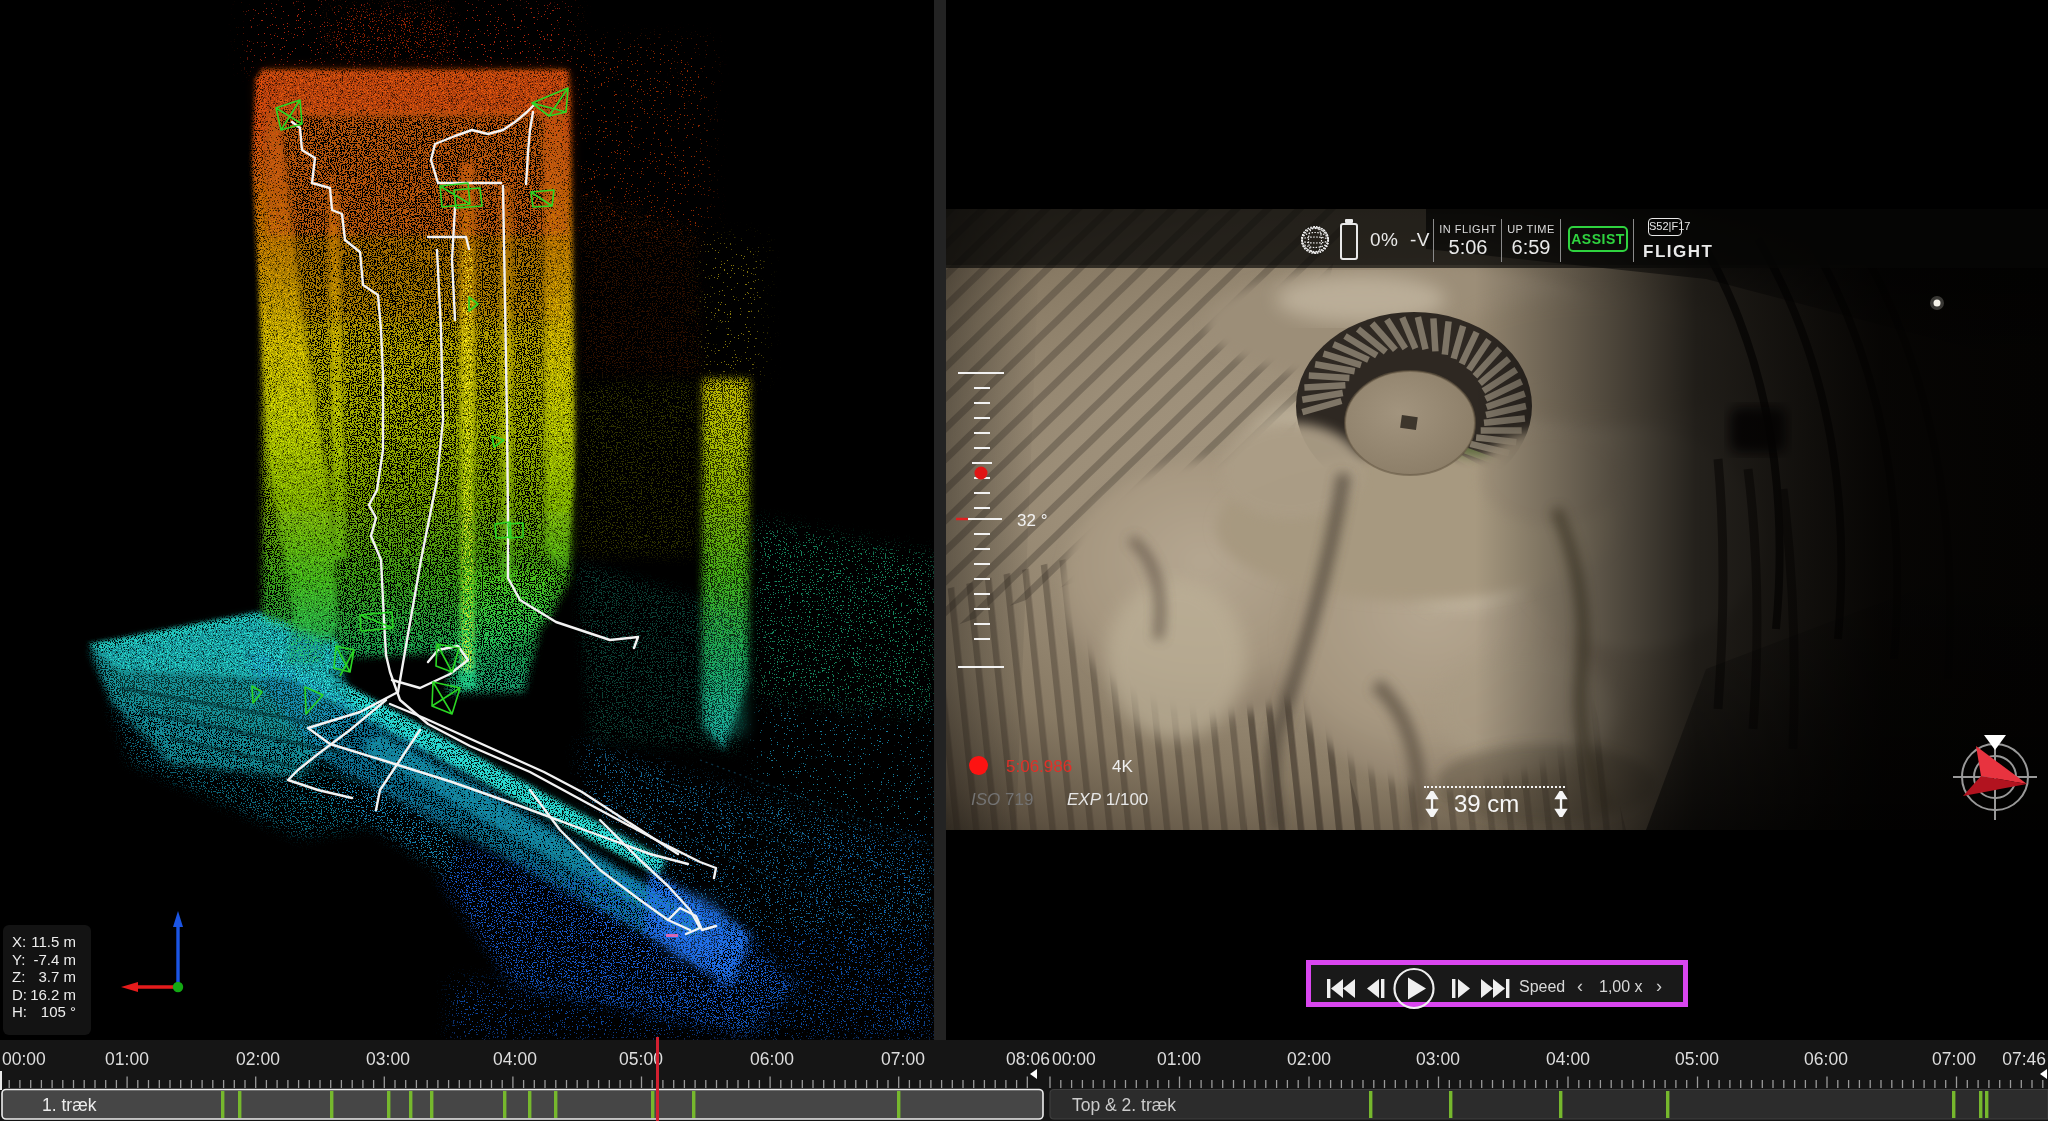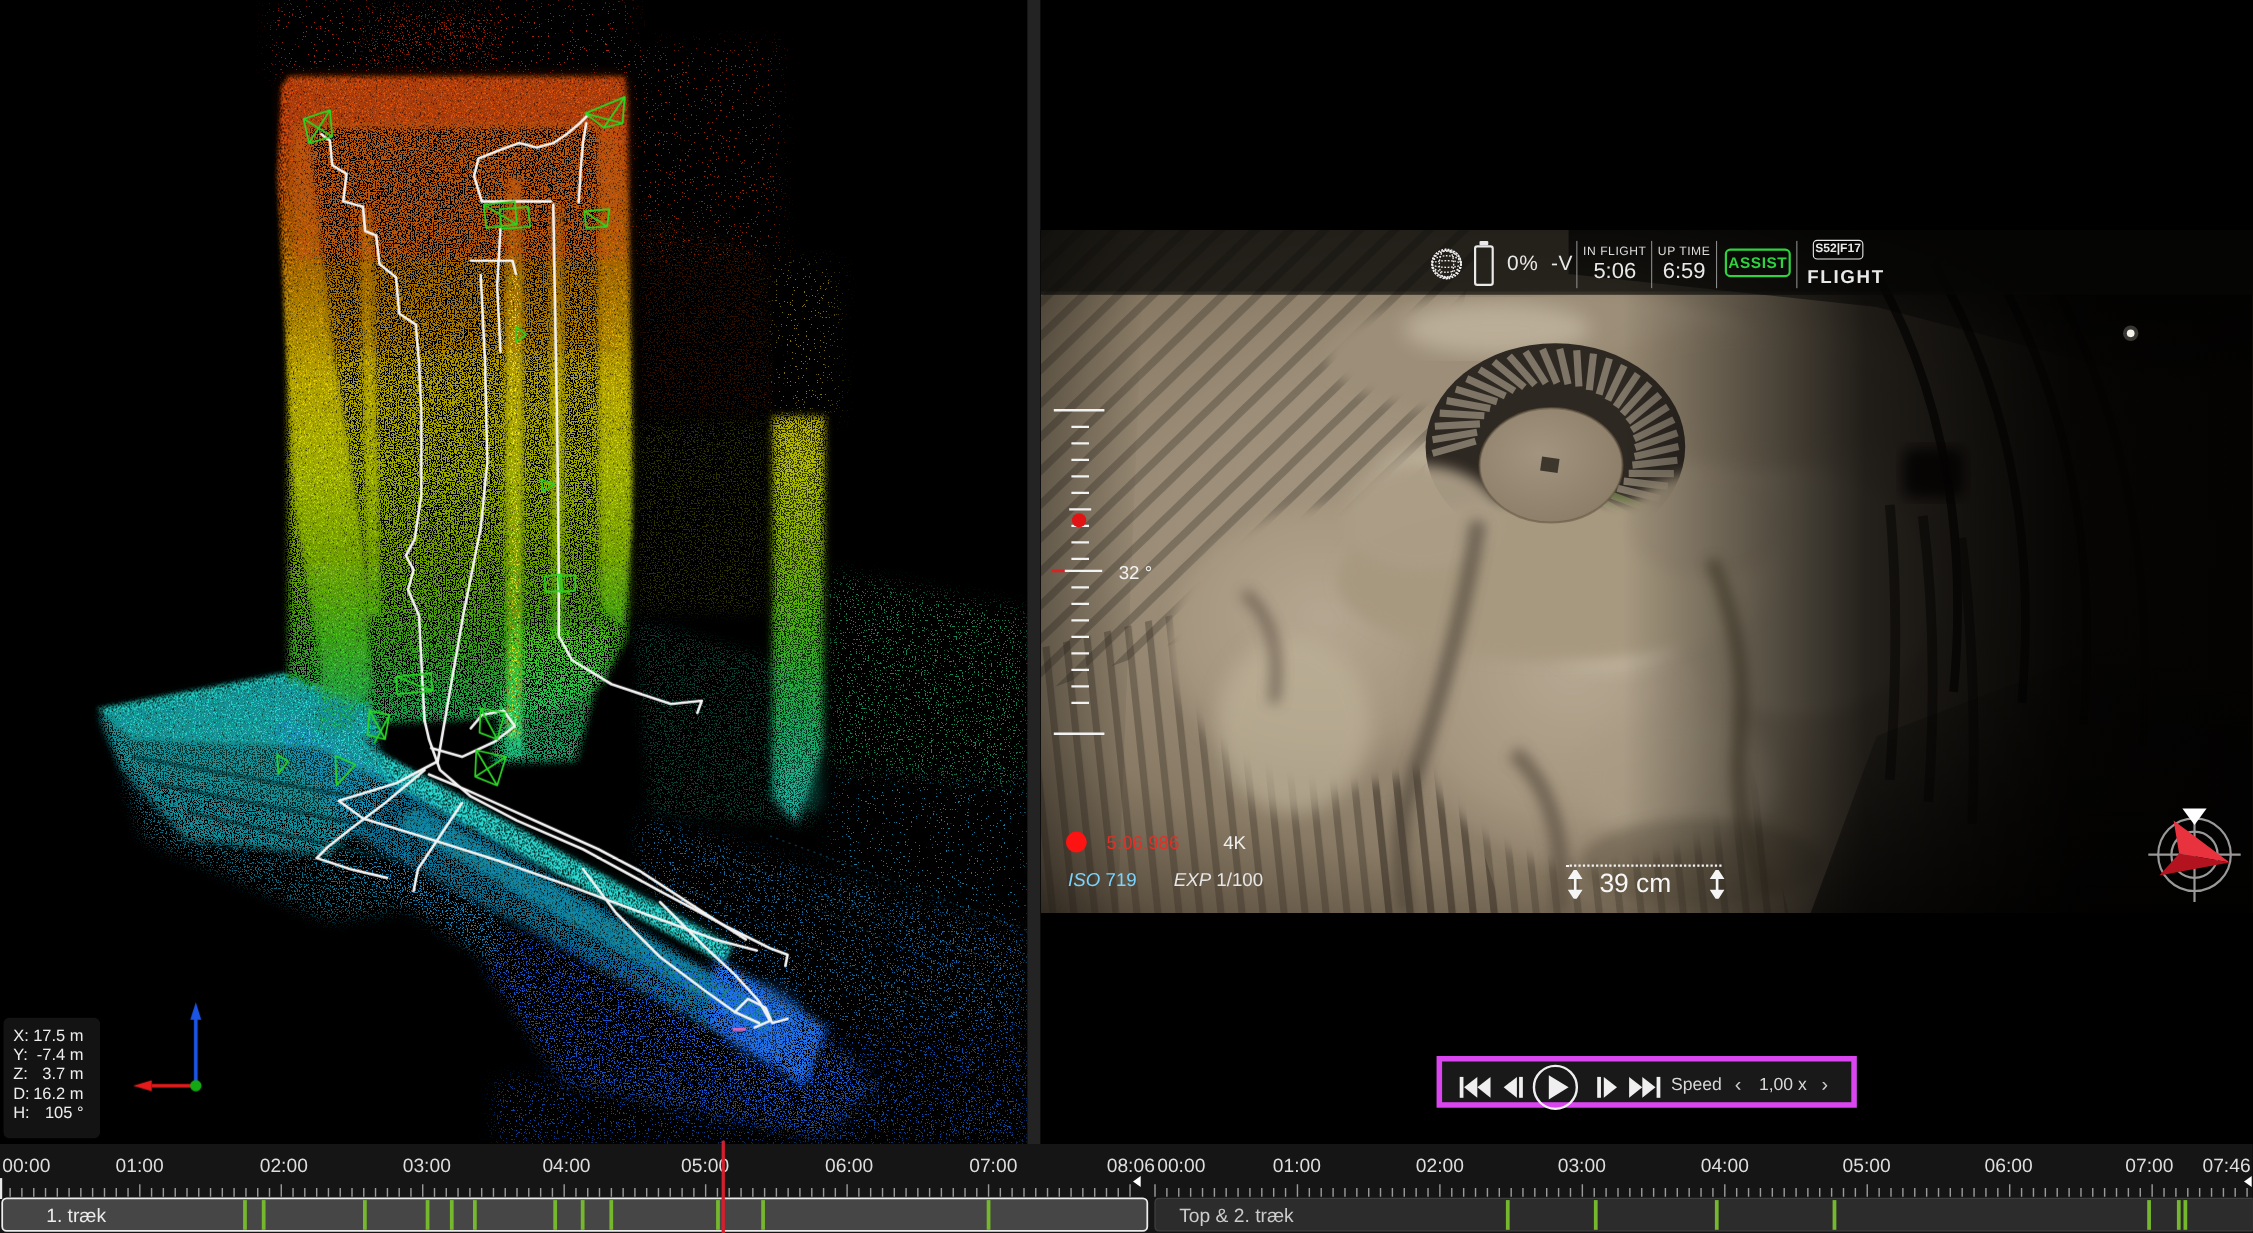--- a/index.html
+++ b/index.html
@@ -220,21 +220,21 @@
         <line x1="178" y1="987" x2="138" y2="987" stroke="#e51b1b" stroke-width="3.4"></line>
         <polygon points="138,982 138,992 121,987" fill="#e51b1b"></polygon>
         <line x1="178" y1="987" x2="178" y2="927" stroke="#1b55e5" stroke-width="3.4"></line>
         <polygon points="173,927 183,927 178,911" fill="#1b55e5"></polygon>
         <circle cx="178" cy="987" r="5.2" fill="#13a913"></circle>
       </g>
     </svg>
 
     
     <div class="abs" style="left:3px;top:925px;width:88px;height:110px;background:rgba(20,20,20,0.93);border-radius:6px;color:#ededed;font-size:15px;line-height:17.5px;padding:8px 15px 0 9px;">
-      <div>X: <span style="float:right">17.5 m</span></div>
+      <div>X: <span style="float:right">11.5 m</span></div>
       <div>Y: <span style="float:right">-7.4 m</span></div>
       <div>Z: <span style="float:right">3.7 m</span></div>
       <div>D: <span style="float:right">16.2 m</span></div>
       <div>H: <span style="float:right">105 °</span></div>
     </div>
   </div>
 
   <div class="abs" style="left:934px;top:0;width:12px;height:1040px;background:#232323;"></div>
 
   <div class="abs" id="rightpanel" style="left:946px;top:0;width:1102px;height:1040px;background:#000;overflow:hidden;">
@@ -433,21 +433,21 @@
         <div style="font-size:20px;margin-top:1px;">5:06</div>
       </div>
 
       <div class="abs" style="left:558px;top:14px;width:54px;text-align:center;">
         <div style="font-size:11px;color:#dcdcdc;letter-spacing:0.5px;">UP TIME</div>
         <div style="font-size:20px;margin-top:1px;">6:59</div>
       </div>
 
       <div class="abs" style="left:622px;top:17px;width:60px;height:26px;border:2px solid #2fd33f;border-radius:5px;color:#2fd33f;font-weight:bold;font-size:14px;letter-spacing:0.5px;text-align:center;line-height:23px;">ASSIST</div>
 
-      <div class="abs" style="left:702px;top:9px;width:46px;height:18px;border:1.5px solid #e9e9e9;border-radius:4px;font-size:11px;font-weight:bold;text-align:center;line-height:15px;">S52|F17</div>
+      <div class="abs" style="left:702px;top:9px;width:34px;height:18px;border:1.5px solid #e9e9e9;border-radius:4px;font-size:11px;font-weight:normal;text-align:center;line-height:15px;">S52|F17</div>
       <div class="abs" style="left:697px;top:33px;font-size:17px;font-weight:bold;letter-spacing:1.5px;">FLIGHT</div>
     </div>
 
     <svg class="abs" style="left:8px;top:368px;" width="110" height="305" viewBox="0 0 110 305">
       <g stroke="#f2f2f2" stroke-width="2.2">
         <line x1="4" y1="5" x2="50" y2="5"></line>
         <line x1="4" y1="299" x2="50" y2="299"></line>
       </g>
       <g stroke="#f2f2f2" stroke-width="2">
         <line x1="20" y1="20" x2="36" y2="20"></line>
@@ -471,21 +471,21 @@
       <line x1="2" y1="151" x2="14" y2="151" stroke="#e02020" stroke-width="2.5"></line>
       <line x1="14" y1="151" x2="48" y2="151" stroke="#f2f2f2" stroke-width="2.2"></line>
       <circle cx="27" cy="105" r="6.5" fill="#e01414"></circle>
       <text x="63" y="158" font-size="17" fill="#f2f2f2">32 °</text>
     </svg>
 
     <div class="abs" style="left:0;top:750px;width:300px;">
       <div class="abs" style="left:23px;top:6px;width:19px;height:19px;border-radius:50%;background:#fd1312;"></div>
       <div class="abs" style="left:60px;top:7px;font-size:17px;color:#e03028;">5:06.986</div>
       <div class="abs" style="left:166px;top:7px;font-size:17px;color:#efefef;">4K</div>
-      <div class="abs" style="left:25px;top:40px;font-size:17px;color:#7dd3fc;"><i>ISO</i> 719</div>
+      <div class="abs" style="left:25px;top:40px;font-size:17px;color:#737373;"><i>ISO</i> 719</div>
       <div class="abs" style="left:121px;top:40px;font-size:17px;color:#e6e6e6;"><i>EXP</i> 1/100</div>
     </div>
 
     <div class="abs" style="left:478px;top:778px;width:145px;">
       <div class="abs" style="left:0;top:8px;width:141px;border-top:2.5px dotted #f5f5f5;"></div>
       <svg class="abs" style="left:1px;top:13px;" width="14" height="26" viewBox="0 0 14 26">
         <g stroke="#f5f5f5" stroke-width="2.4" fill="#f5f5f5">
           <line x1="7" y1="5" x2="7" y2="21"></line>
           <polygon points="7,0 2.5,7 11.5,7"></polygon>
           <polygon points="7,26 2.5,19 11.5,19"></polygon>

